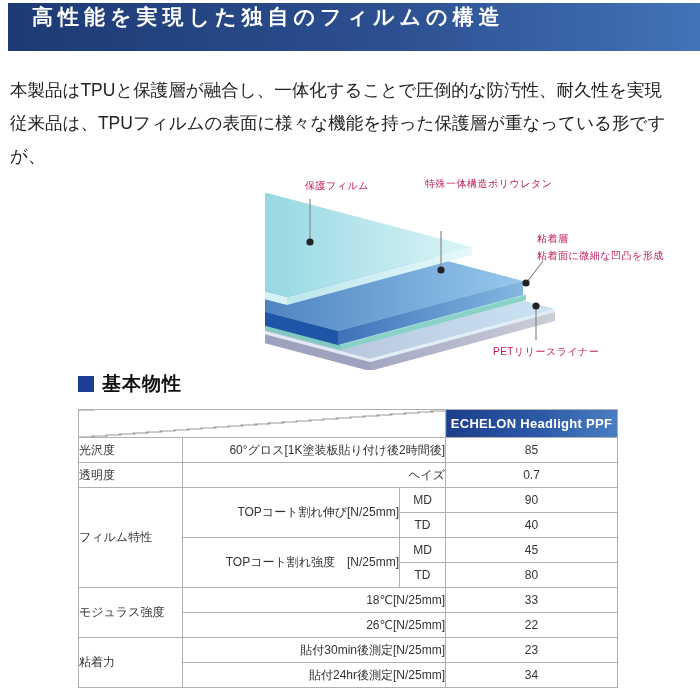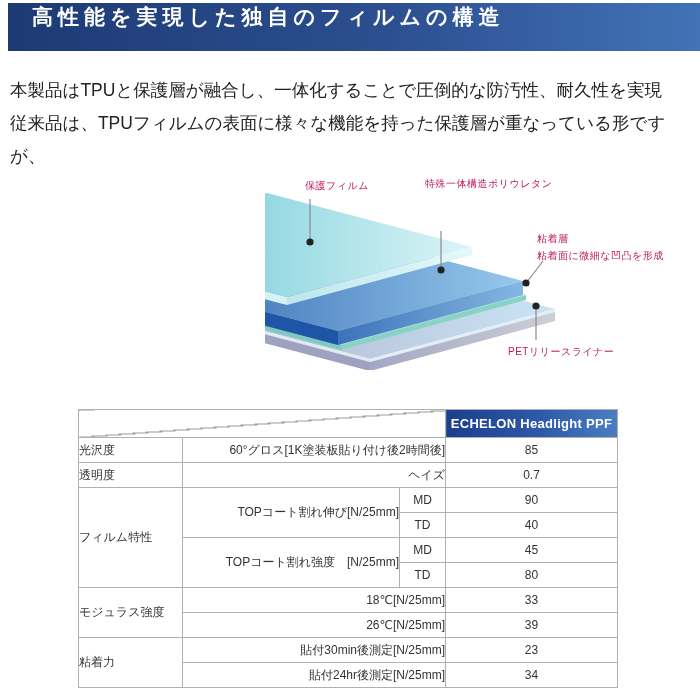--- a/index.html
+++ b/index.html
@@ -132,23 +132,27 @@
     </svg>
 
     <div class="lbl" style="left:75px;top:2px">保護フィルム</div>
     <div class="lbl" style="left:195px;top:0px">
       <div>特殊一体構造ポリウレタン</div>
     </div>
     <div class="lbl" style="left:307px;top:55px">
       <div>粘着層</div>
       <div>粘着面に微細な凹凸を形成</div>
     </div>
-    <div class="lbl" style="left:278px;top:168px">PETリリースライナー</div>
-  </div>
-
+    <div class="lbl" style="left:263px;top:168px">PETリリースライナー</div>
+  </div>
+
+  <div class="section-head">
+    <span class="sq"></span>
+    <span class="ttl">基本物性</span>
+  </div>
 
   <table class="props">
     <colgroup>
         <col style="width:104px">
         <col style="width:217px">
         <col style="width:46px">
         <col style="width:172px">
       </colgroup>
     <tbody>
         <tr class="hdr">
@@ -184,21 +188,21 @@
       <td class="dir">TD</td>
       <td class="val">80</td>
     </tr>
     <tr>
       <td class="cat" rowspan="2">モジュラス強度</td>
       <td class="test" colspan="2">18℃[N/25mm]</td>
       <td class="val">33</td>
     </tr>
     <tr>
       <td class="test" colspan="2">26℃[N/25mm]</td>
-      <td class="val">39</td>
+      <td class="val">22</td>
     </tr>
     <tr>
       <td class="cat" rowspan="2">粘着力</td>
       <td class="test" colspan="2">貼付30min後測定[N/25mm]</td>
       <td class="val">23</td>
     </tr>
     <tr>
       <td class="test" colspan="2">貼付24hr後測定[N/25mm]</td>
       <td class="val">34</td>
     </tr>

